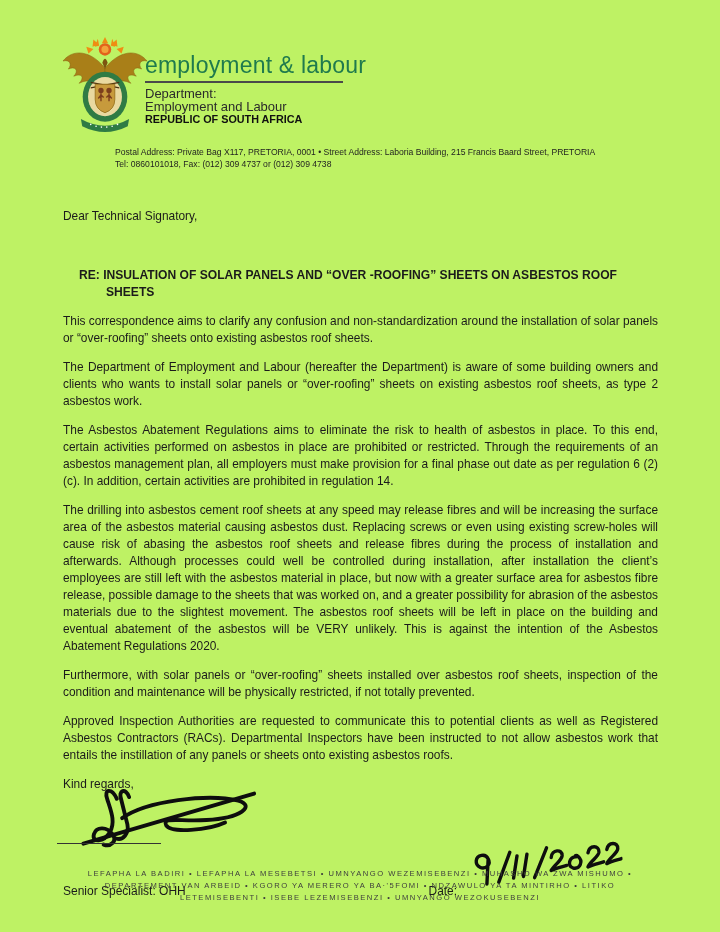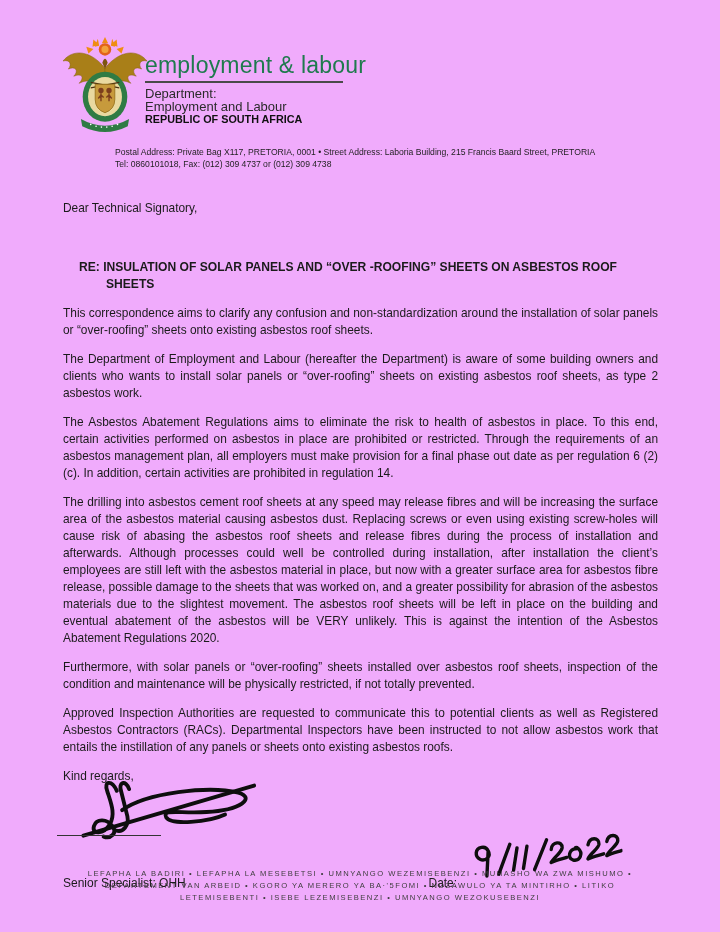--- a/index.html
+++ b/index.html
@@ -1,29 +1,29 @@
 <!DOCTYPE html>
 <html><head>
 <meta charset="utf-8">
 <style>
   html,body{margin:0;padding:0;background:#e8e8e8;}
   .page{
-    position:relative;width:720px;height:932px;margin:0 auto;background:#f0abfc;
+    position:relative;width:720px;height:932px;margin:0 auto;background:#bef264;
     font-family:"Liberation Sans", sans-serif;color:#1b1b1b;overflow:hidden;
   }
   
   .logo{position:absolute;left:60px;top:36px;width:90px;height:100px;}
   .brand{position:absolute;left:145px;top:52px;width:230px;}
   .brand-name{font-size:23px;line-height:26px;color:#1f7a4d;letter-spacing:.2px;}
   .brand-rule{width:198px;height:2px;background:#4a4a4a;margin:3px 0 5px 0;}
   .dept{font-size:13px;line-height:12.5px;color:#2b2b2b;}
   .country{font-weight:bold;color:#101010;font-size:10.8px;line-height:13px;}
   .address{position:absolute;left:115px;top:147px;font-size:8.6px;line-height:11.5px;color:#1f1f1f;}
   
-  .letter{position:absolute;left:63px;top:200px;width:595px;font-size:11.9px;line-height:17px;text-align:justify;}
+  .letter{position:absolute;left:63px;top:208px;width:595px;font-size:11.9px;line-height:17px;text-align:justify;}
   .salutation{margin:0 0 42px 0;text-align:left;}
   .subject{font-weight:bold;font-size:12.1px;line-height:17px;margin:0 0 12px 16px;text-align:left;}
   .subject .l2{padding-left:27px;display:block;}
   p.para{margin:0 0 12px 0;}
   .closing{margin:8px 0 0 0;text-align:left;}
   
   .sig-zone{position:relative;height:50px;}
   .signature-svg{position:absolute;left:4px;top:-10px;}
   .sig-underline{position:absolute;left:-6px;bottom:-1px;width:104px;border-top:1px solid #333;}
   .signoff-row{display:flex;justify-content:space-between;align-items:flex-end;width:560px;text-align:left;}

